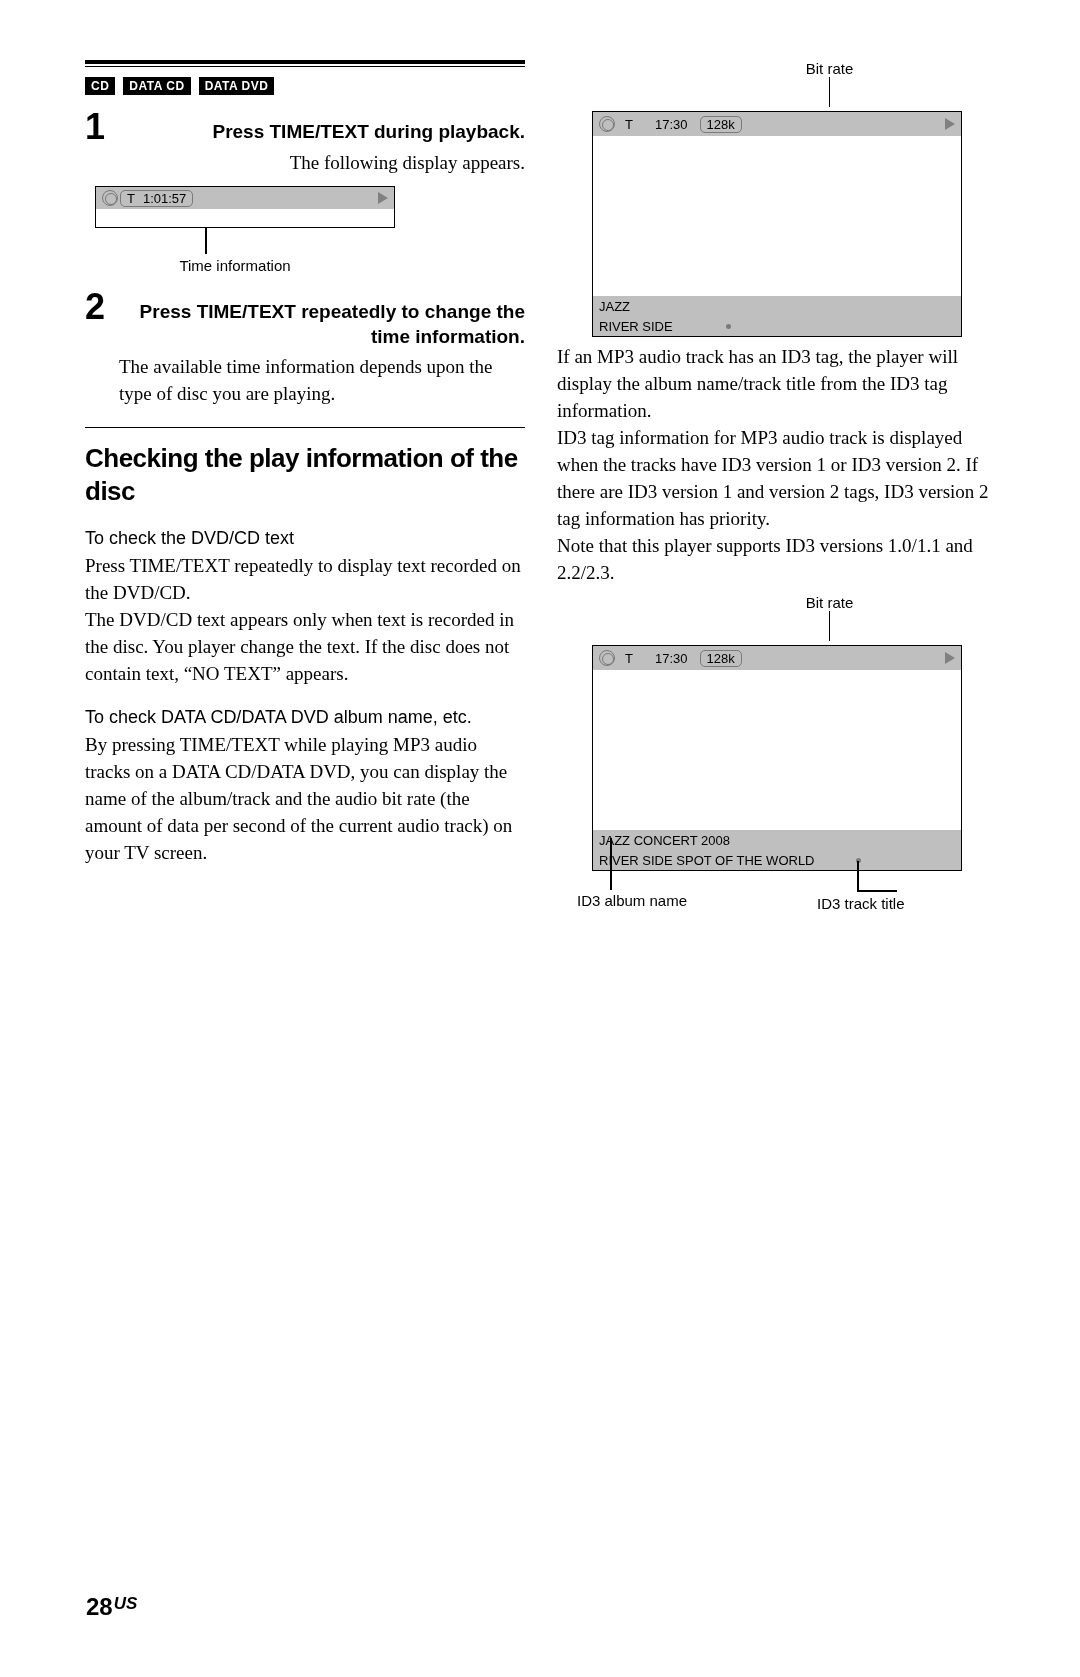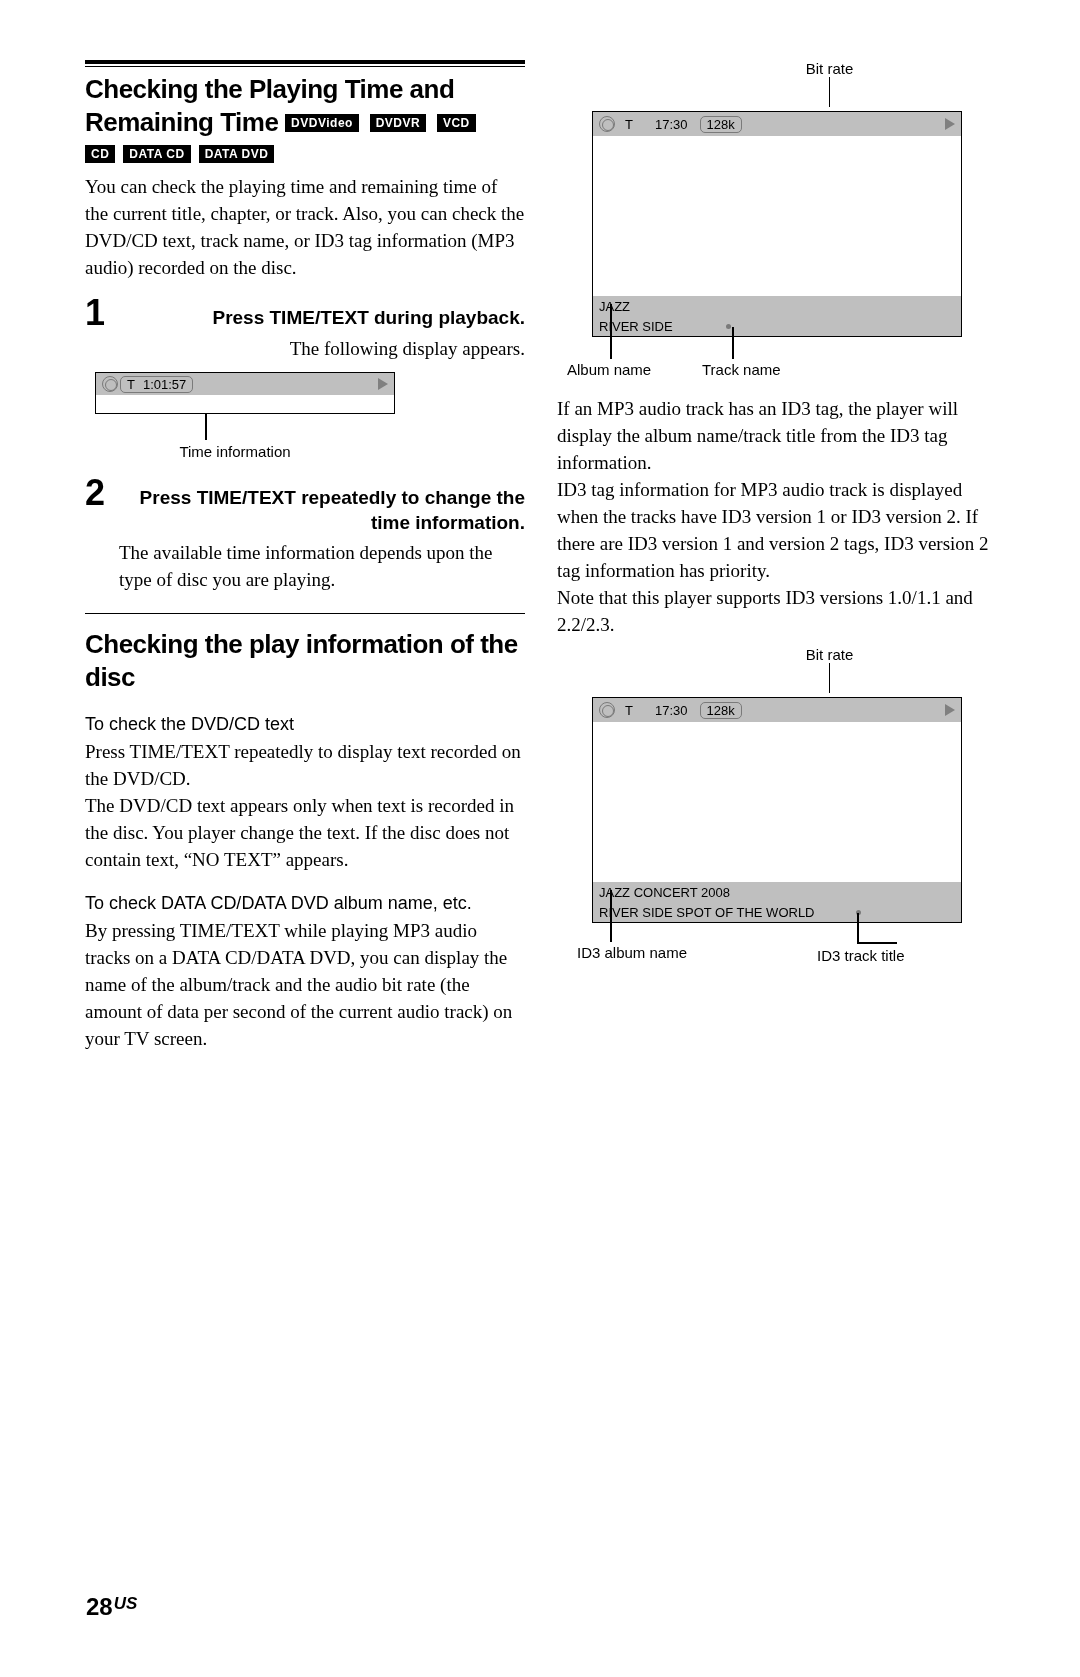--- a/index.html
+++ b/index.html
@@ -200,35 +200,26 @@
 </style>
 </head>
 <body>
 
 <div class="page">
 
   <div class="col">
     <div class="rule-thick"></div>
     <div class="rule-thin"></div>
 
-    <div class="h-main">
-      <span>Checking the Playing Time and Remaining Time</span>
-      <span class="badge-row">
-        <span class="badge">DVDVideo</span>
-        <span class="badge">DVDVR</span>
-        <span class="badge">VCD</span>
-      </span>
-    </div>
     <div style="margin-top:2px;">
       <span class="badge small-row">CD</span>
       <span class="badge small-row">DATA CD</span>
       <span class="badge small-row">DATA DVD</span>
     </div>
 
-    <p class="body">You can check the playing time and remaining time of the current title, chapter, or track. Also, you can check the DVD/CD text, track name, or ID3 tag information (MP3 audio) recorded on the disc.</p>
 
     <div class="step">
       <div class="step-num">1</div>
       <div class="step-body-col">
         <div class="step-head">Press TIME/TEXT during playback.</div>
       </div>
     </div>
     <p class="body step-indent" style="margin-top:4px;text-align:right;">The following display appears.</p>
 
     <div class="diag1 step-indent">
@@ -289,26 +280,20 @@
       </div>
       <div class="diag2-space"></div>
       <div class="grey-row" style="position:relative;">
           <span>JAZZ</span>
         </div>
       <div class="grey-row" style="position:relative;">
           <span>RIVER SIDE</span>
         <span class="dot" style="right:230px; top:8px;"></span>
       </div>
     </div>
-    <div class="bottom-labels">
-      <span class="callout-line" style="left:53px; top:-35px; width:1.5px; height:55px;"></span>
-      <span class="callout-line" style="left:175px; top:-12px; width:1.5px; height:32px;"></span>
-      <span class="lbl" style="left:10px; top:22px;">Album name</span>
-      <span class="lbl" style="left:145px; top:22px;">Track name</span>
-    </div>
 
     <p class="body" style="white-space:pre-line; margin-top:6px;">If an MP3 audio track has an ID3 tag, the player will display the album name/track title from the ID3 tag information.
 ID3 tag information for MP3 audio track is displayed when the tracks have ID3 version 1 or ID3 version 2. If there are ID3 version 1 and version 2 tags, ID3 version 2 tag information has priority.
 Note that this player supports ID3 versions 1.0/1.1 and 2.2/2.3.</p>
 
     <div class="label-top" style="margin-top:8px; margin-left:105px;">Bit rate</div>
     <div class="top-line-wrap">
         <span class="vline2"></span>
       </div>
 

